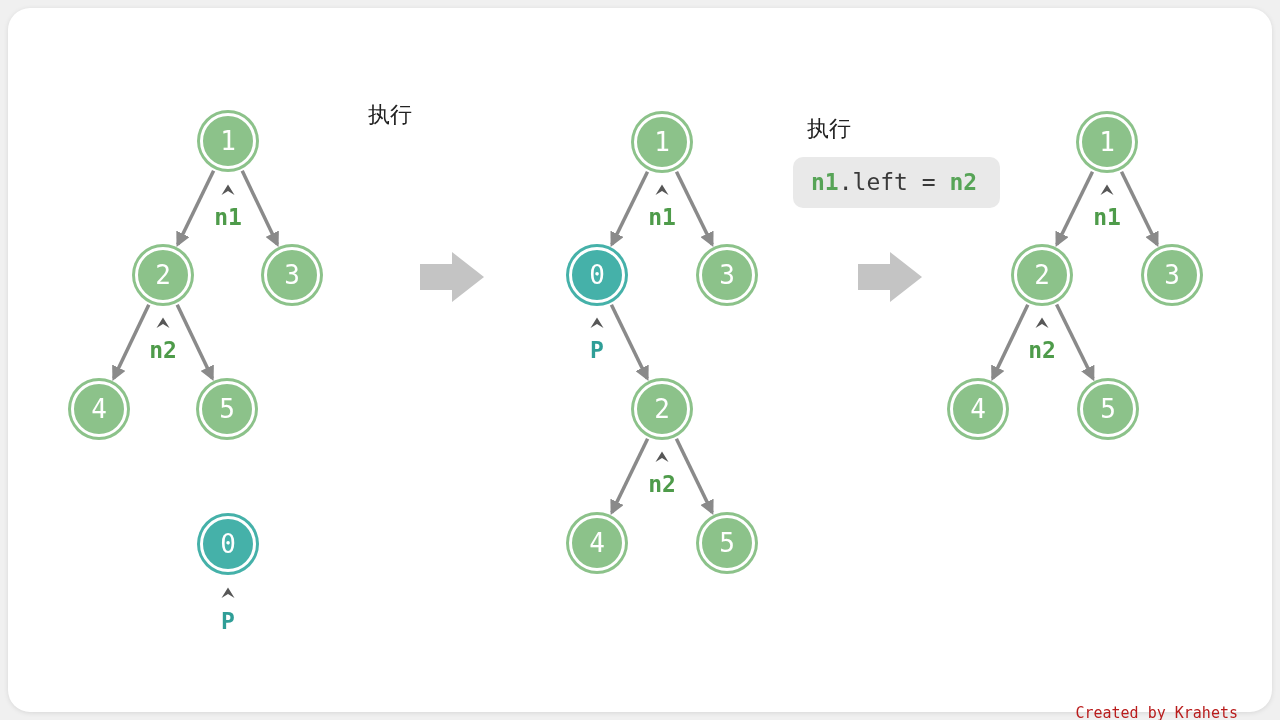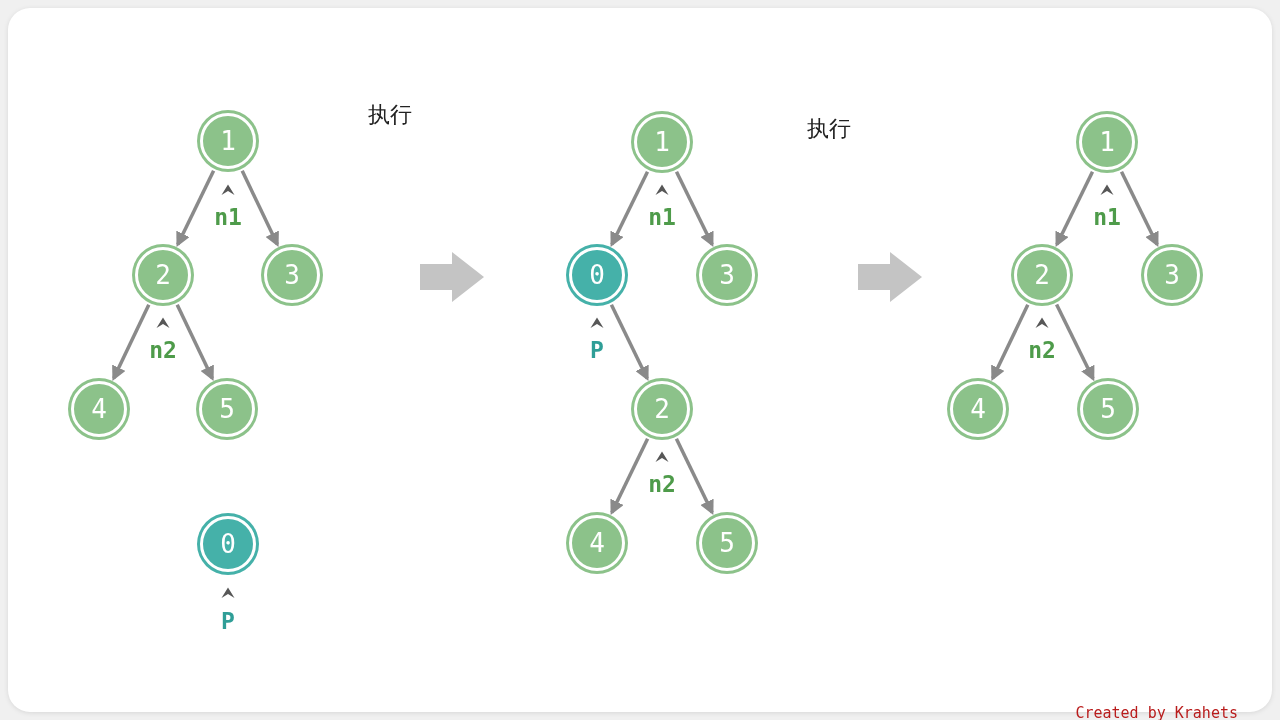--- a/index.html
+++ b/index.html
@@ -94,20 +94,21 @@
   <div class="node teal" style="left:597px;top:275px">0</div>
   <div class="node green" style="left:727px;top:275px">3</div>
   <div class="node green" style="left:662px;top:409px">2</div>
   <div class="node green" style="left:597px;top:543px">4</div>
   <div class="node green" style="left:727px;top:543px">5</div>
   <div class="ptr green" style="left:662px;top:217px">n1</div>
   <div class="ptr teal" style="left:597px;top:350px">P</div>
   <div class="ptr green" style="left:662px;top:484px">n2</div>
 
   <div class="exec-title" style="left:807px;top:114px">执行</div>
+  <div class="codebox" style="left:793px;top:157px;width:207px;height:51px"><span><span class="tok-g">n1</span><span>.left = </span><span class="tok-g">n2</span></span></div>
 
   <div class="node green" style="left:1107px;top:142px">1</div>
   <div class="node green" style="left:1042px;top:275px">2</div>
   <div class="node green" style="left:1172px;top:275px">3</div>
   <div class="node green" style="left:978px;top:409px">4</div>
   <div class="node green" style="left:1108px;top:409px">5</div>
   <div class="ptr green" style="left:1107px;top:217px">n1</div>
   <div class="ptr green" style="left:1042px;top:350px">n2</div>
 
   <div class="credit">Created by Krahets</div>

